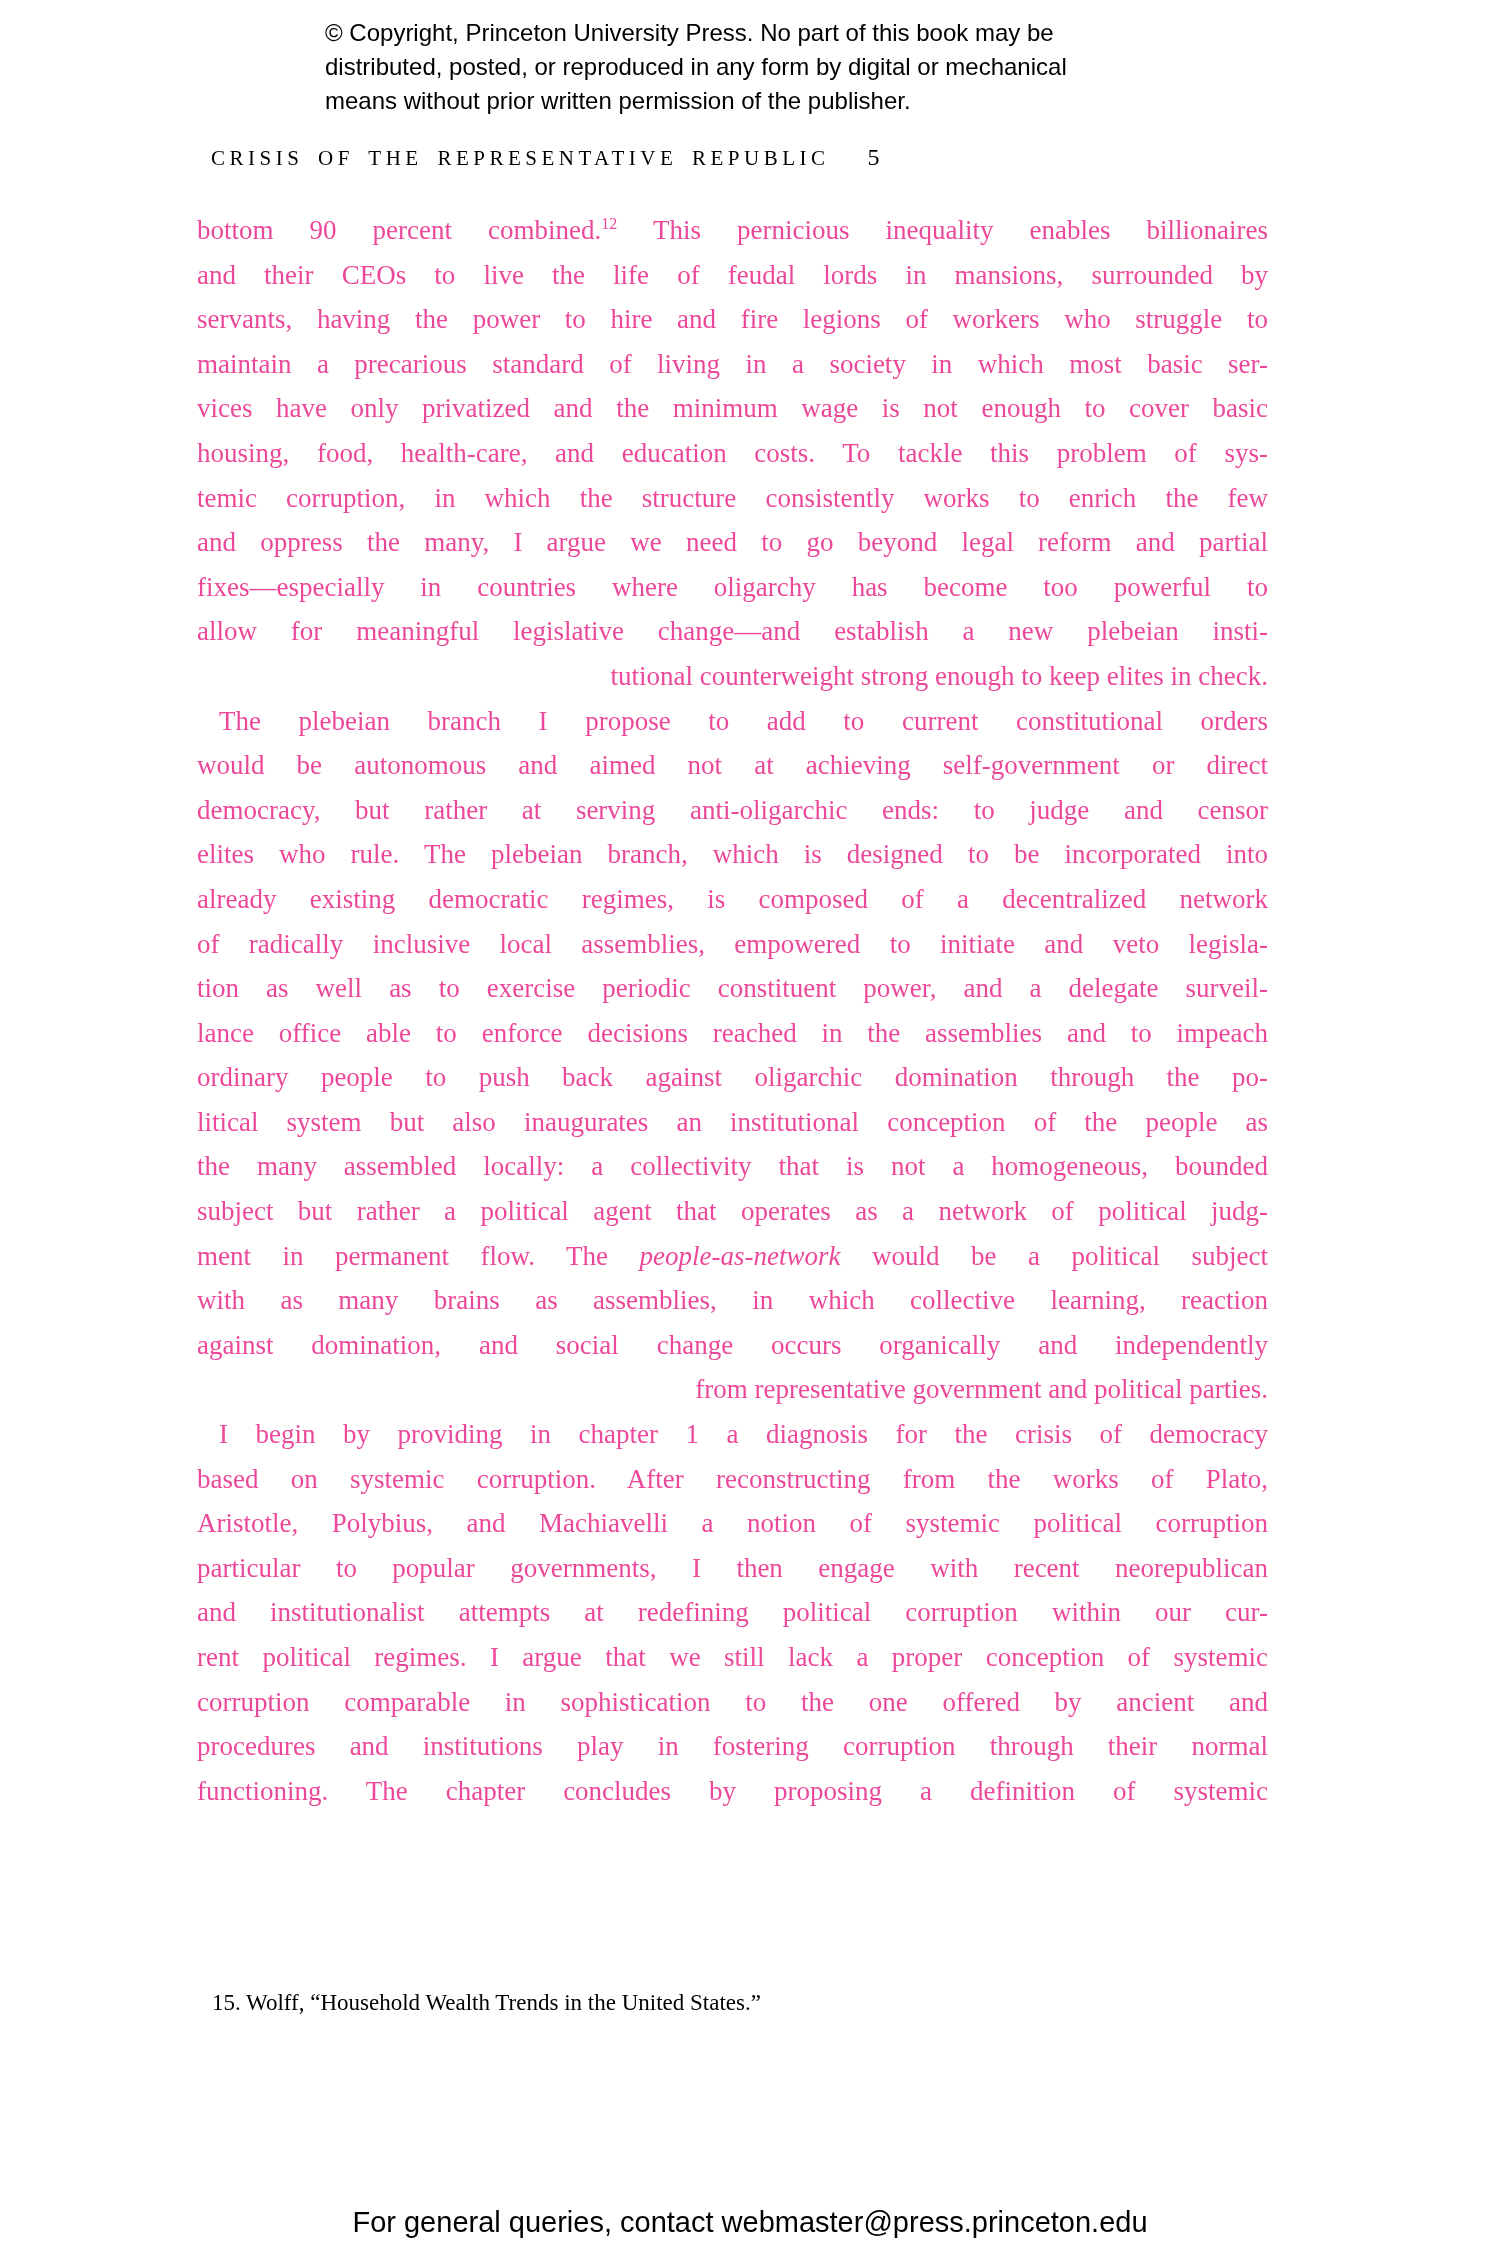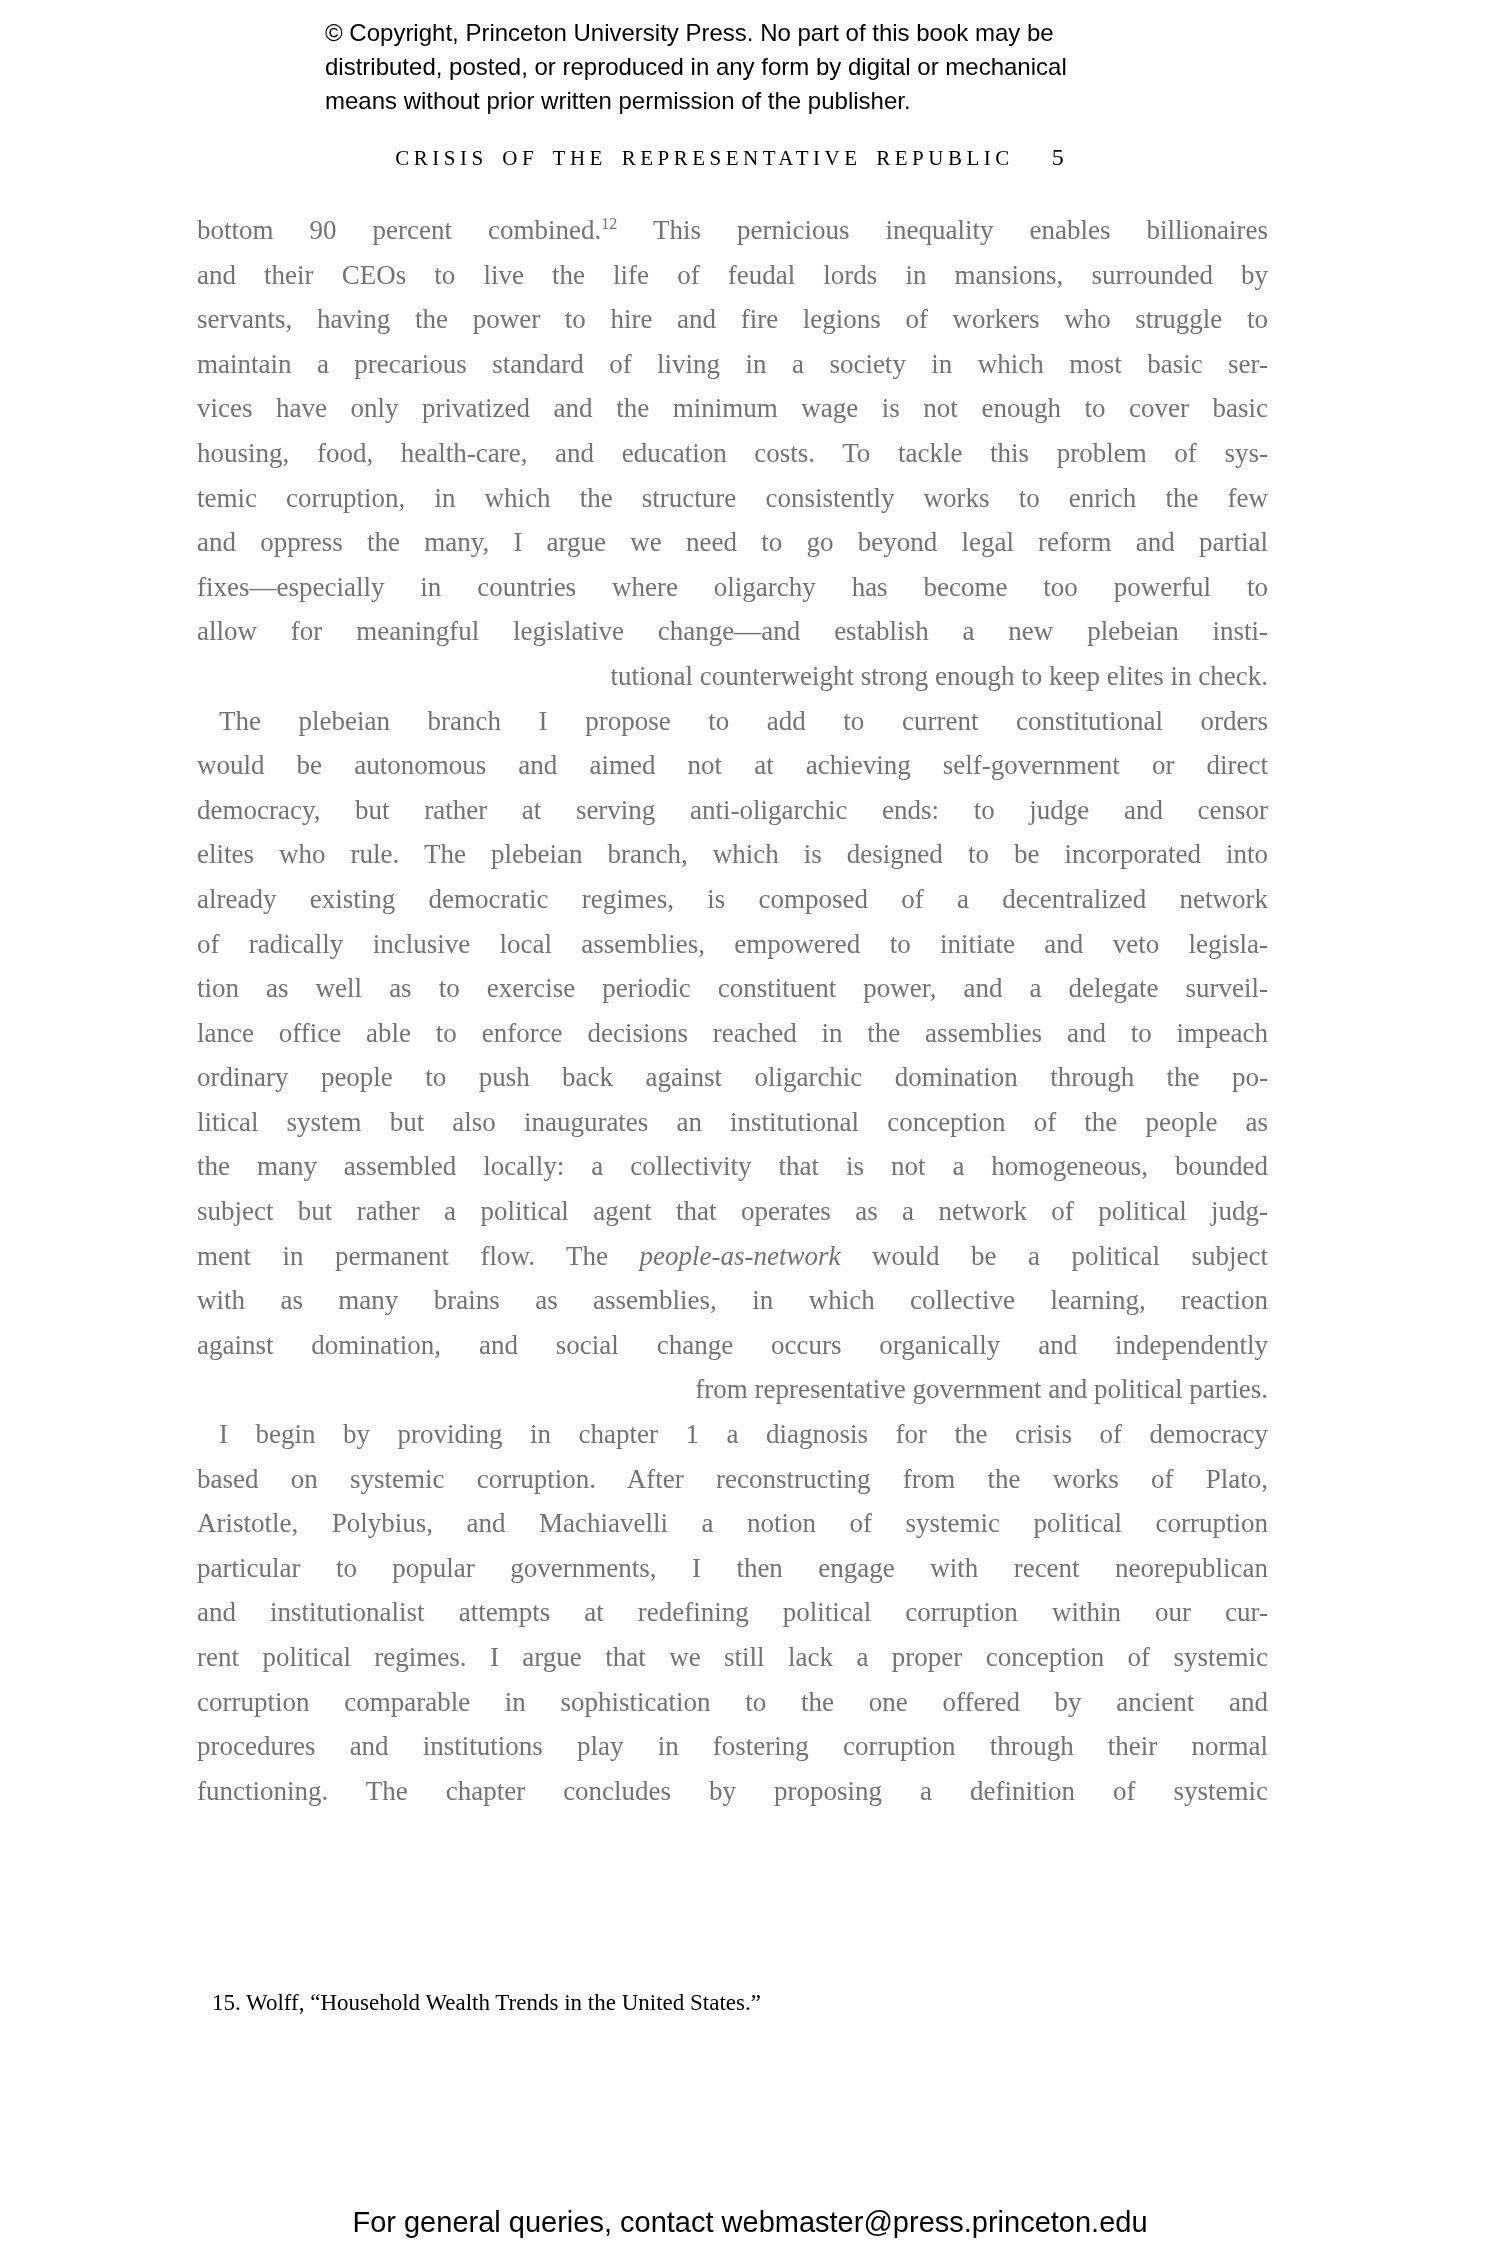--- a/index.html
+++ b/index.html
@@ -17,45 +17,44 @@
     left:325px;
     top:16px;
     font-family:"Liberation Sans", sans-serif;
     font-size:24px;
     line-height:34px;
     color:#000000;
   }
   
   .running-head{
     position:absolute;
-    left:194px;
+    left:211px;
     top:144px;
     width:1071px;
-    text-align:center;
     font-family:"Liberation Serif", serif;
     white-space:nowrap;
   }
   .rh-title{
     font-size:21px;
     letter-spacing:4.5px;
     word-spacing:5px;
   }
   .rh-folio{
     font-size:24px;
     margin-left:38px;
   }
   
   .body-text{
     position:absolute;
     left:197px;
     top:208px;
     width:1071px;
     font-family:"Liberation Serif", serif;
     font-size:27px;
-    color:#737373;
+    color:#ec4899;
   }
   .para{margin:0;padding:0;}
   .line{
     display:block;
     height:44.6px;
     line-height:44.6px;
     text-align:justify;
     overflow:hidden;
   }
   .line::after{

